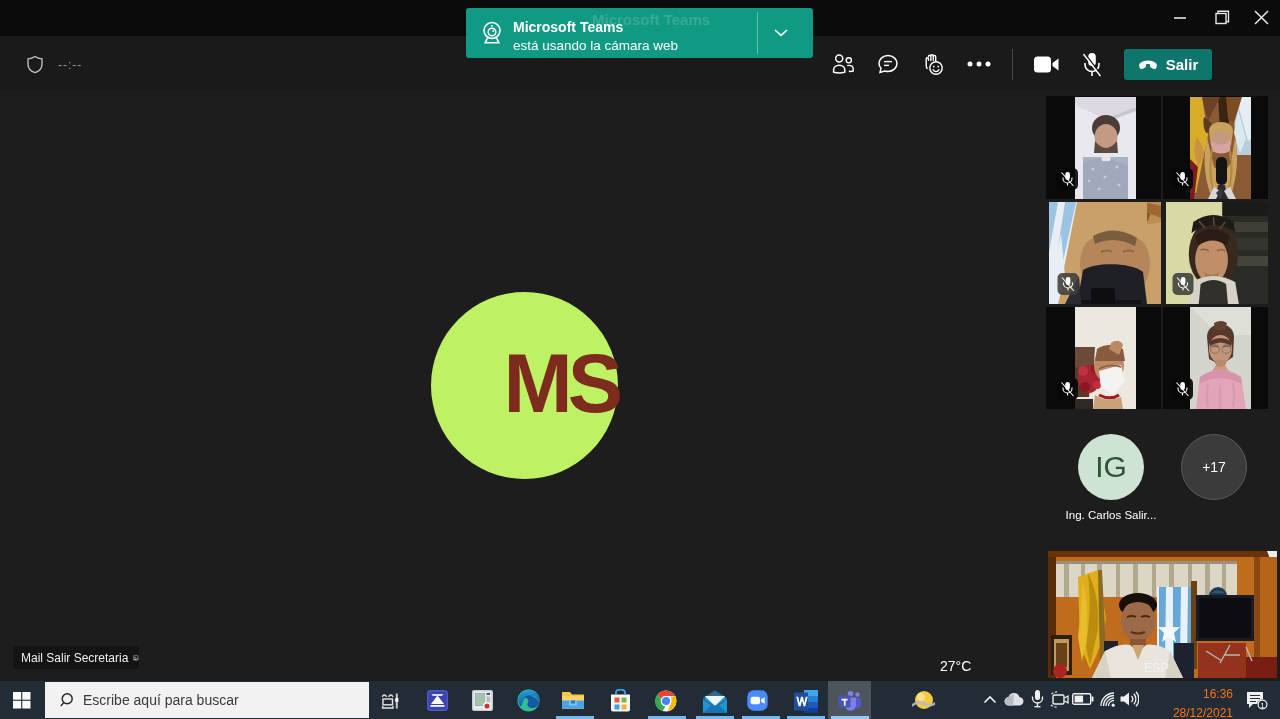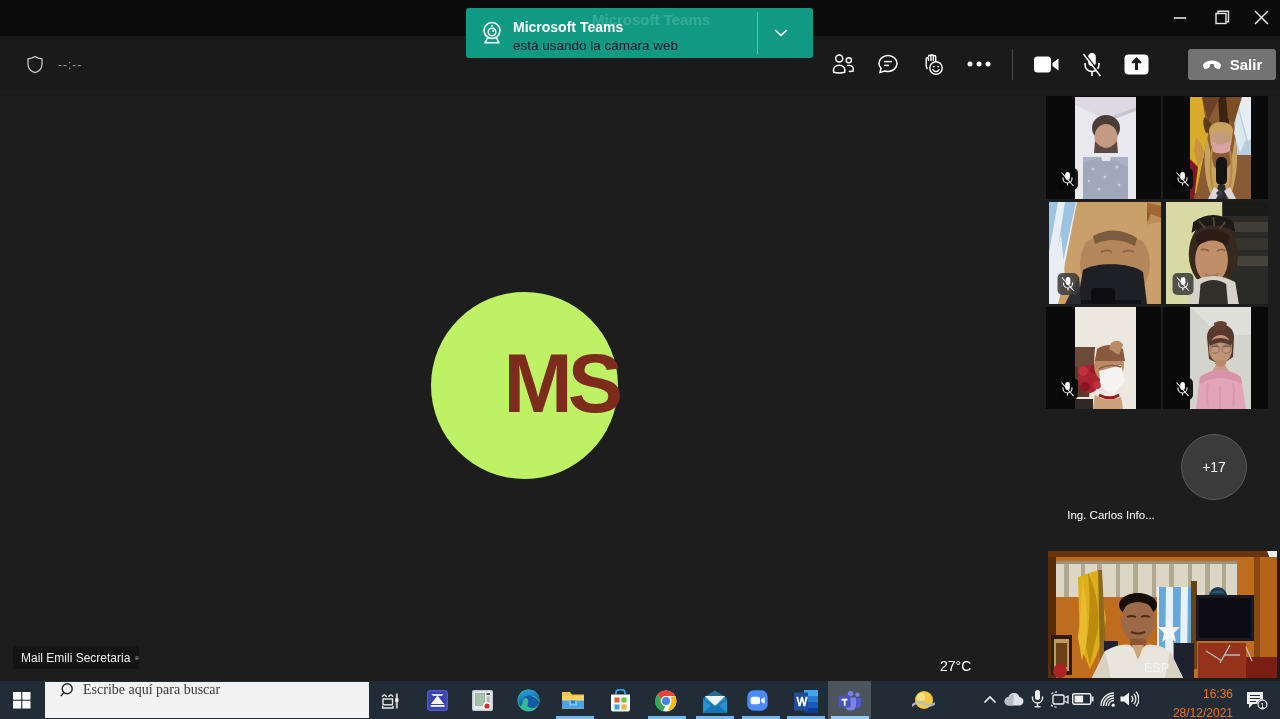--- a/index.html
+++ b/index.html
@@ -64,50 +64,50 @@
     <line x1="3.5" y1="3" x2="20.5" y2="25" stroke="#fff" stroke-width="1.6"></line>
     <line x1="4.6" y1="2.2" x2="21.6" y2="24.2" stroke="#1b1a1a" stroke-width="1.2"></line>
   </svg>
   <svg class="abs" style="left:1124px;top:54px;" width="25" height="21" viewBox="0 0 25 21">
     <rect x="0.5" y="0.5" width="24" height="20" rx="4" fill="#fff"></rect>
     <path d="M12.5 4.5 l4.4 4.6 h-3 v7 h-2.8 v-7 h-3 Z" fill="#1b1a1a"></path>
     <line x1="12.5" y1="8" x2="12.5" y2="16" stroke="#1b1a1a" stroke-width="2.6"></line>
     <path d="M8.2 9 l4.3-4.4 L16.8 9" fill="none" stroke="#1b1a1a" stroke-width="2.2"></path>
   </svg>
 
-  <div class="abs" style="left:1188px;top:49px;width:88px;height:31px;background:#737373;border-radius:3px;display:flex;align-items:center;justify-content:center;gap:8px;">
+  <div class="abs" style="left:1124px;top:49px;width:88px;height:31px;background:#0f766e;border-radius:3px;display:flex;align-items:center;justify-content:center;gap:8px;">
     <svg width="20" height="11" viewBox="0 0 20 11">
       <path d="M2 9.2 C0.6 7.4 0.8 5 2.6 3.7 C7 0.6 13 0.6 17.4 3.7 C19.2 5 19.4 7.4 18 9.2 C17.2 10.2 15.9 10.3 14.7 9.6 L13.2 8.7 C12.2 8.1 11.8 7.3 12 6.1 L12.1 5.4 C10.7 5 9.3 5 7.9 5.4 L8 6.1 C8.2 7.3 7.8 8.1 6.8 8.7 L5.3 9.6 C4.1 10.3 2.8 10.2 2 9.2 Z" fill="#fff"></path>
     </svg>
     <span style="color:#fff;font-size:15px;font-weight:bold;">Salir</span>
   </div>
 
   <div class="abs" style="left:466px;top:8px;width:347px;height:50px;background:#109a84;border-radius:3px;padding-left:20px;">
     <svg class="abs" style="left:13px;top:13px;" width="26" height="26" viewBox="0 0 26 26">
       <circle cx="13" cy="9.5" r="8" fill="none" stroke="#fff" stroke-width="1.6"></circle>
       <circle cx="13" cy="11" r="3.8" fill="none" stroke="#fff" stroke-width="1.5"></circle>
       <circle cx="14.2" cy="10" r="1" fill="#fff"></circle>
       <circle cx="13" cy="5" r="0.9" fill="#fff"></circle>
       <path d="M8.6 16.5 L6.2 21.8 H19.8 L17.4 16.5" fill="none" stroke="#fff" stroke-width="1.6"></path>
     </svg>
     <div class="abs" style="left:47px;top:11px;color:#fff;font-size:14px;font-weight:bold;">Microsoft Teams</div>
-    <div class="abs" style="left:47px;top:30px;color:#0f172a;font-size:13.5px;">está usando la cámara web</div>
+    <div class="abs" style="left:47px;top:30px;color:#ffffff;font-size:13.5px;">está usando la cámara web</div>
     <div class="abs" style="left:291px;top:4px;width:1px;height:42px;background:rgba(255,255,255,0.35);"></div>
     <svg class="abs" style="left:307px;top:20px;" width="16" height="10" viewBox="0 0 16 10">
       <path d="M2 2 l6 5.4 L14 2" fill="none" stroke="#fff" stroke-width="1.6"></path>
     </svg>
     <div class="abs" style="left:126px;top:3px;color:rgba(255,255,255,0.16);font-size:15px;font-weight:bold;">Microsoft Teams</div>
   </div>
 
   <div class="abs" style="left:431px;top:292px;width:187px;height:187px;border-radius:50%;background:#bef264;display:flex;align-items:center;justify-content:flex-end;">
     <span style="color:#7d2b1d;font-size:83px;font-weight:600;letter-spacing:-5px;margin-top:-4px;">MS</span>
   </div>
 
   <div class="abs" style="left:13px;top:646px;width:126px;height:23px;background:#141414;border-radius:2px;display:flex;align-items:center;">
-    <span style="color:#efefef;font-size:12px;margin-left:8px;white-space:nowrap;">Mail Emili Secretaria</span>
+    <span style="color:#efefef;font-size:12px;margin-left:8px;white-space:nowrap;">Mail Salir Secretaria</span>
     <svg style="margin-left:5px;" width="13" height="12" viewBox="0 0 13 12">
       <rect x="0.7" y="0.7" width="11" height="10" rx="1" fill="none" stroke="#ddd" stroke-width="1.1"></rect>
       <circle cx="4.5" cy="4.5" r="1.6" fill="#ddd"></circle>
       <path d="M2 10 c0.6-2 1.6-3 2.7-3 c1.1 0 2 1 2.6 3 Z" fill="#ddd"></path>
       <circle cx="9.6" cy="8.6" r="1.7" fill="none" stroke="#ddd" stroke-width="1"></circle>
     </svg>
   </div>
 
   <div class="abs" style="left:1046px;top:96px;width:115px;height:103px;background:#0a0a0a;"></div>
   <div class="abs" style="left:1163px;top:96px;width:105px;height:103px;background:#0a0a0a;"></div>
@@ -299,35 +299,38 @@
     <defs>
       <g id="micoff">
         <rect x="8.3" y="4" width="4.6" height="8" rx="2.3" fill="#fff"></rect>
         <path d="M6 9.5 v1 c0 2.5 2 4.5 4.5 4.5 s4.5-2 4.5-4.5 v-1" fill="none" stroke="#fff" stroke-width="1.1"></path>
         <line x1="10.5" y1="15" x2="10.5" y2="17.5" stroke="#fff" stroke-width="1.1"></line>
         <line x1="4.5" y1="4.5" x2="16.5" y2="18" stroke="#fff" stroke-width="1.1"></line>
       </g>
     </defs>
   </svg>
 
+  <div class="abs" style="left:1078px;top:434px;width:66px;height:66px;border-radius:50%;background:#cfe3d4;display:flex;align-items:center;justify-content:center;">
+    <span style="color:#2c5436;font-size:30px;">IG</span>
+  </div>
   <div class="abs" style="left:1181px;top:434px;width:66px;height:66px;border-radius:50%;background:#3b3b3b;border:1px solid #5a5a5a;display:flex;align-items:center;justify-content:center;">
     <span style="color:#fff;font-size:14px;">+17</span>
   </div>
-  <div class="abs" style="left:1046px;top:509px;width:130px;text-align:center;color:#fff;font-size:11.5px;">Ing. Carlos Info...</div>
+  <div class="abs" style="left:1046px;top:509px;width:130px;text-align:center;color:#fff;font-size:11.5px;">Ing. Carlos Salir...</div>
 
   <div class="abs" style="left:0;top:681px;width:1280px;height:38px;background:#212c37;"></div>
 
   <svg class="abs" style="left:13px;top:692px;" width="18" height="17" viewBox="0 0 18 17">
     <rect x="0" y="0" width="8.2" height="7.7" fill="#fdfdfd"></rect>
     <rect x="9.3" y="0" width="8.2" height="7.7" fill="#fdfdfd"></rect>
     <rect x="0" y="8.8" width="8.2" height="7.7" fill="#fdfdfd"></rect>
     <rect x="9.3" y="8.8" width="8.2" height="7.7" fill="#fdfdfd"></rect>
   </svg>
 
-  <div class="abs" style="left:45px;top:682px;width:324px;height:36px;background:#f2f2f2;display:flex;font-family:Liberation Serif, serif;">
+  <div class="abs" style="left:45px;top:682px;width:324px;height:36px;background:#f2f2f2;display:flex;align-items:center;">
     <svg style="margin-left:15px;" width="17" height="17" viewBox="0 0 17 17">
       <circle cx="7.2" cy="6.8" r="5" fill="none" stroke="#222" stroke-width="1.4"></circle>
       <line x1="3.8" y1="10.6" x2="0.8" y2="14" stroke="#222" stroke-width="1.4"></line>
     </svg>
     <span style="margin-left:6px;color:#3a3a3a;font-size:14px;">Escribe aquí para buscar</span>
   </div>
 
   <svg class="abs" style="left:380px;top:690px;" width="20" height="19" viewBox="0 0 20 19">
     <path d="M2.2 6.8 q2.2-3.4 4.4 0 M8.6 6.8 q2.2-3.4 4.4 0" fill="none" stroke="#e6e6e6" stroke-width="1.5"></path>
     <rect x="3" y="9" width="9.5" height="5.8" fill="none" stroke="#e6e6e6" stroke-width="1.4"></rect>

